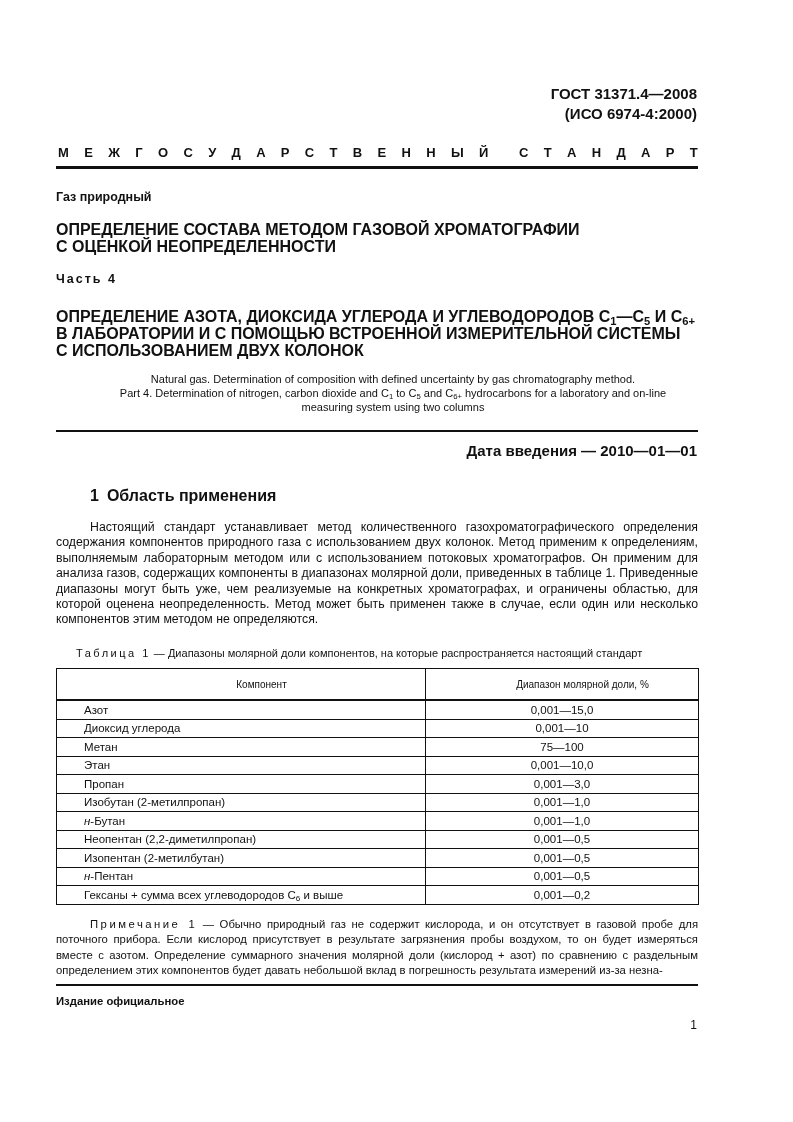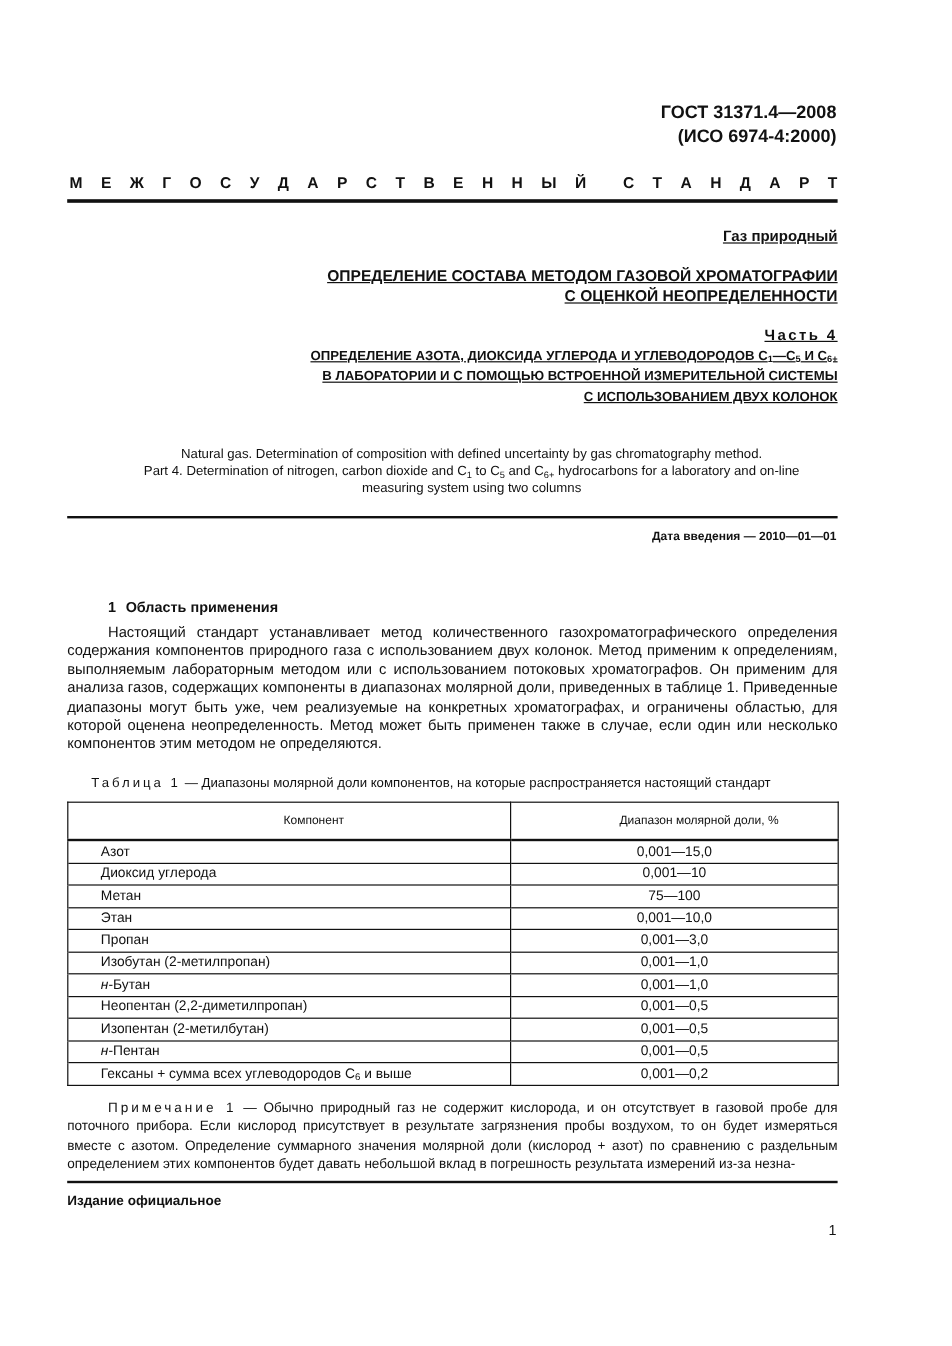--- a/index.html
+++ b/index.html
@@ -5,30 +5,30 @@
   html, body { margin: 0; padding: 0; background: #ffffff; }
   body { width: 793px; height: 1122px; position: relative; overflow: hidden;
          font-family: "Liberation Sans", sans-serif; color: #111; }
   .abs { position: absolute; }
   .gost { right: 96px; top: 72px; text-align: right; font-weight: bold; font-size: 15px; line-height: 20px; margin-top: 12px; }
   .interstate { left: 58px; width: 640px; top: 145px; font-weight: bold; font-size: 13px;
                 display: flex; justify-content: space-between; }
   .interstate span { display: inline-block; }
   .rule { left: 56px; width: 642px; height: 3px; background: #111; }
   .rule.thin { height: 2px; }
-  .center { left: 56px; width: 642px; text-align: right; font-weight: bold; text-decoration: underline; }
+  .center { left: 56px; width: 642px; text-align: left; font-weight: bold; }
   .subtitle { top: 190px; font-size: 12.5px; }
-  .title1 { top: 221px; font-size: 13px; line-height: 17px; }
+  .title1 { top: 221px; font-size: 16px; line-height: 17px; }
   .part { top: 272px; font-size: 12.5px; letter-spacing: 2px; }
-  .title2 { top: 289px; font-size: 11px; line-height: 17px; }
+  .title2 { top: 308px; font-size: 16px; line-height: 17px; }
   .english { left: 72px; width: 642px; top: 372px; text-align: center; font-size: 11px; line-height: 14px; }
   .english .l2 { margin-left: -40px; margin-right: -40px; }
   sub { font-size: 0.7em; vertical-align: -0.25em; line-height: 0; }
-  .date { right: 96px; top: 442px; font-weight: bold; font-size: 10px; }
-  .section { left: 90px; top: 487px; font-weight: bold; font-size: 12px; margin-top: 12px; }
+  .date { right: 96px; top: 442px; font-weight: bold; font-size: 15px; }
+  .section { left: 90px; top: 487px; font-weight: bold; font-size: 16px; }
   .section .num { margin-right: 8px; }
   .para { left: 56px; width: 642px; top: 520px; font-size: 12.3px; line-height: 15.4px; text-align: justify; text-indent: 34px; }
   .tcap { left: 56px; top: 647px; font-size: 11px; }
   .tcap .lbl { letter-spacing: 2.5px; margin-left: 20px; }
   table.tbl { position: absolute; left: 56px; top: 668px; width: 643px; border-collapse: collapse; font-size: 11.5px; }
   table.tbl th { font-weight: normal; font-size: 10px; height: 28px; border: 1px solid #111; border-bottom: 2px solid #111; padding-left: 42px; }
   table.tbl td { height: 17.5px; padding: 0; border-left: 1px solid #111; border-right: 1px solid #111; border-top: 1px solid #111; margin-top: 28px; }
   table.tbl td.c1 { padding-left: 27px; width: 341px; }
   table.tbl td.c2 { text-align: center; }
   table.tbl tr:last-child td { border-bottom: 1px solid #111; }

